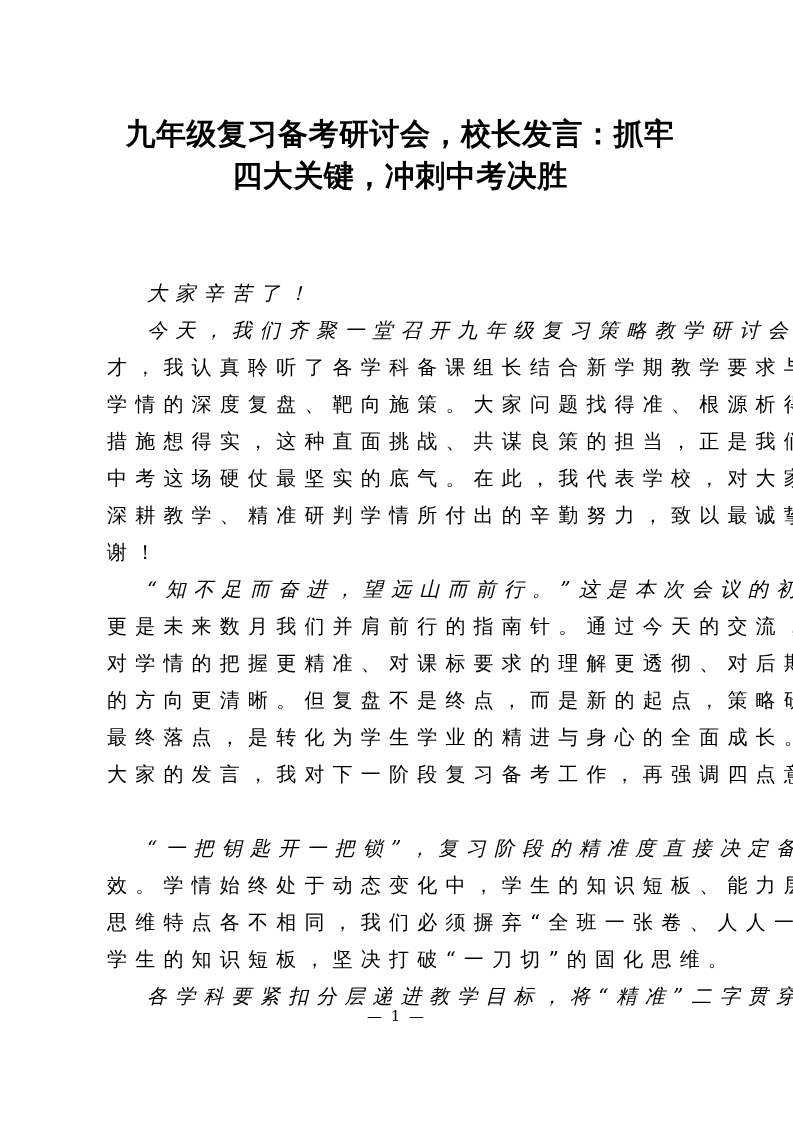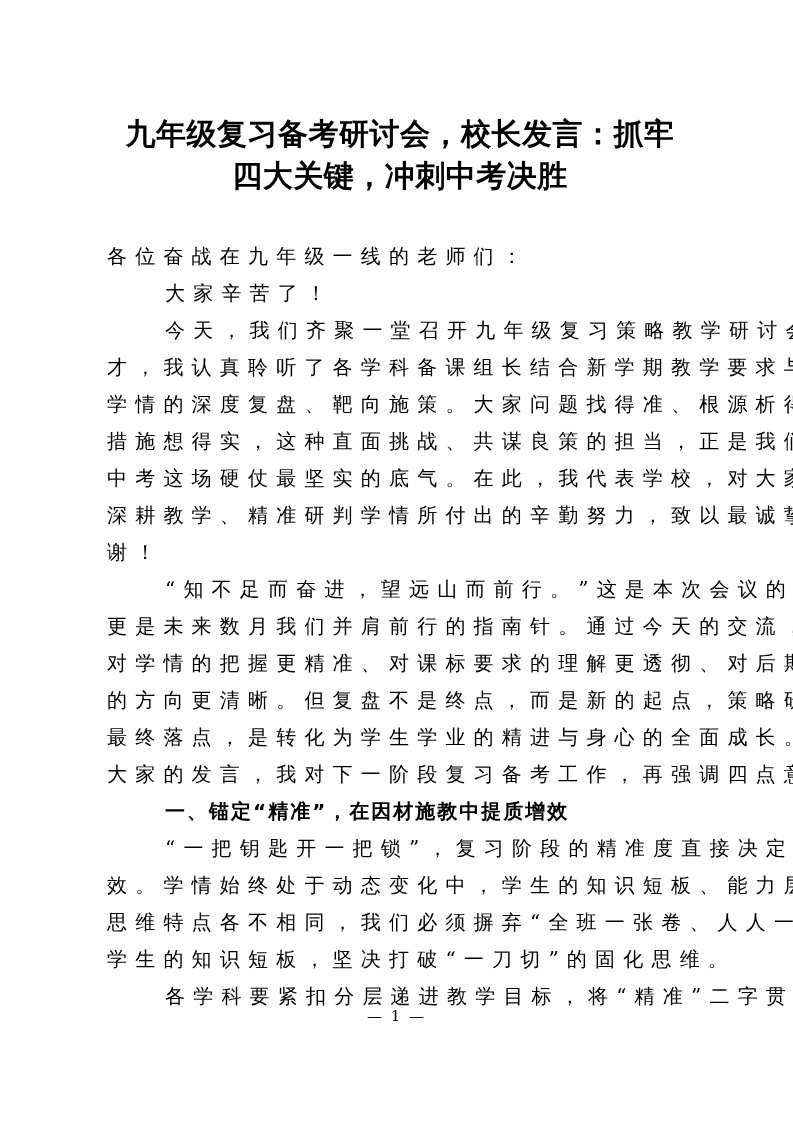--- a/index.html
+++ b/index.html
@@ -40,21 +40,21 @@
       position: absolute;
       left: 107px;
       width: 600px;
       height: 36px;
       font-family: "DejaVu Serif", "Liberation Serif", serif;
       font-size: 20px;
       line-height: 36px;
       letter-spacing: 8.2px;
       white-space: nowrap;
     }
-    .line.indent { left: 165px; }
+    .line.indent { left: 147px; font-style: italic; }
     .line.heading {
       font-family: "DejaVu Sans", "Liberation Sans", sans-serif;
       font-weight: bold;
       font-size: 20px;
       letter-spacing: 2px;
     }
     .page-number {
       position: absolute;
       left: 0;
       width: 793px;
@@ -66,37 +66,35 @@
       letter-spacing: 2px;
     }
   </style>
 </head>
 <body>
 
 <div class="page">
   <div class="title title-1">九年级复习备考研讨会，校长发言：抓牢</div>
   <div class="title title-2">四大关键，冲刺中考决胜</div>
 
-  <div class="line" style="top:238px;">各位奋战在九年级一线的老师们：</div>
 
   <div class="line indent" style="top:275px;">大家辛苦了！</div>
   <div class="line indent" style="top:312px;">今天，我们齐聚一堂召开九年级复习策略教学研讨会。刚</div>
   <div class="line" style="top:349px;">才，我认真聆听了各学科备课组长结合新学期教学要求与学生</div>
   <div class="line" style="top:386px;">学情的深度复盘、靶向施策。大家问题找得准、根源析得透、</div>
   <div class="line" style="top:423px;">措施想得实，这种直面挑战、共谋良策的担当，正是我们打赢</div>
   <div class="line" style="top:460px;">中考这场硬仗最坚实的底气。在此，我代表学校，对大家前期</div>
   <div class="line" style="top:497px;">深耕教学、精准研判学情所付出的辛勤努力，致以最诚挚的感</div>
   <div class="line" style="top:534px;">谢！</div>
   <div class="line indent" style="top:571px;">“知不足而奋进，望远山而前行。”这是本次会议的初衷，</div>
   <div class="line" style="top:608px;">更是未来数月我们并肩前行的指南针。通过今天的交流，我们</div>
   <div class="line" style="top:645px;">对学情的把握更精准、对课标要求的理解更透彻、对后期备考</div>
   <div class="line" style="top:682px;">的方向更清晰。但复盘不是终点，而是新的起点，策略研讨的</div>
   <div class="line" style="top:719px;">最终落点，是转化为学生学业的精进与身心的全面成长。结合</div>
   <div class="line" style="top:756px;">大家的发言，我对下一阶段复习备考工作，再强调四点意见：</div>
-  <div class="line indent heading" style="top:793px;">一、锚定“精准”，在因材施教中提质增效</div>
   <div class="line indent" style="top:830px;">“一把钥匙开一把锁”，复习阶段的精准度直接决定备考成</div>
   <div class="line" style="top:867px;">效。学情始终处于动态变化中，学生的知识短板、能力层级、</div>
   <div class="line" style="top:904px;">思维特点各不相同，我们必须摒弃“全班一张卷、人人一套题”</div>
   <div class="line" style="top:941px;">学生的知识短板，坚决打破“一刀切”的固化思维。</div>
   <div class="line indent" style="top:978px;">各学科要紧扣分层递进教学目标，将“精准”二字贯穿复习</div>
 
   <div class="page-number">— 1 —</div>
 </div>
 
 </body></html>

